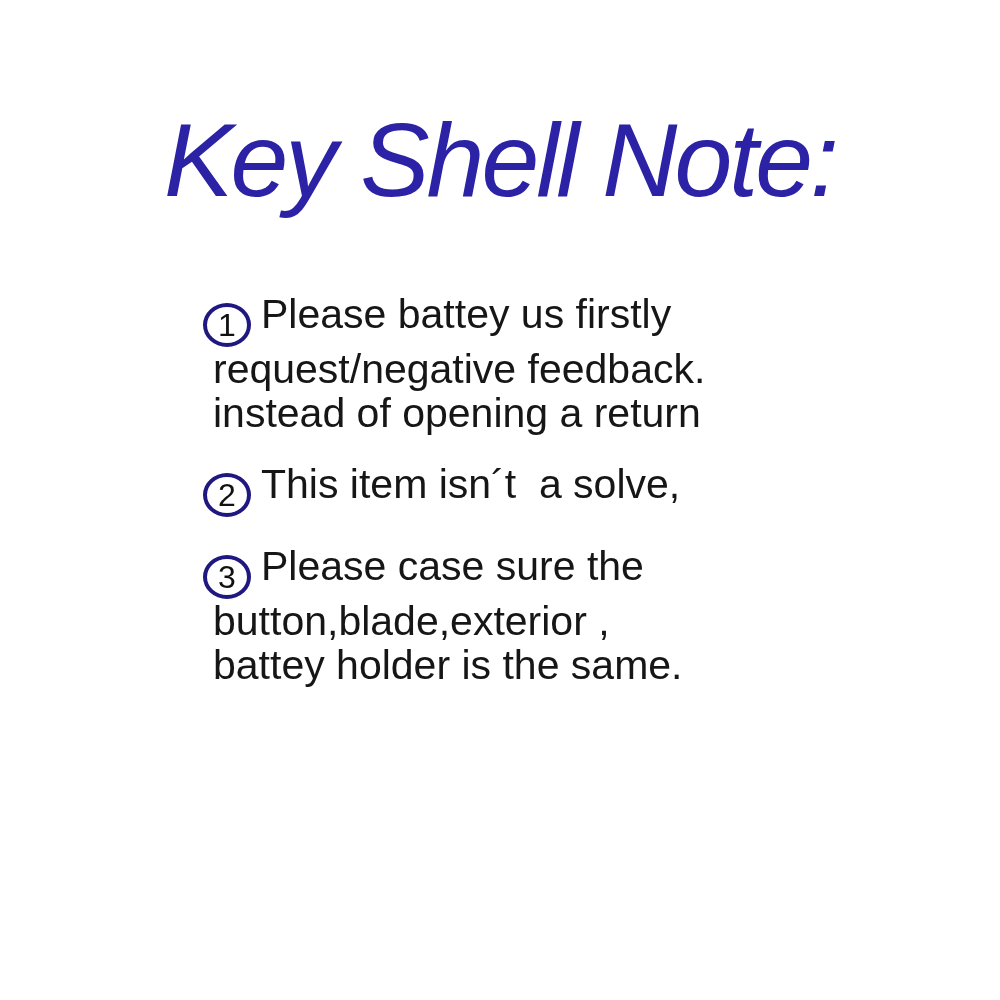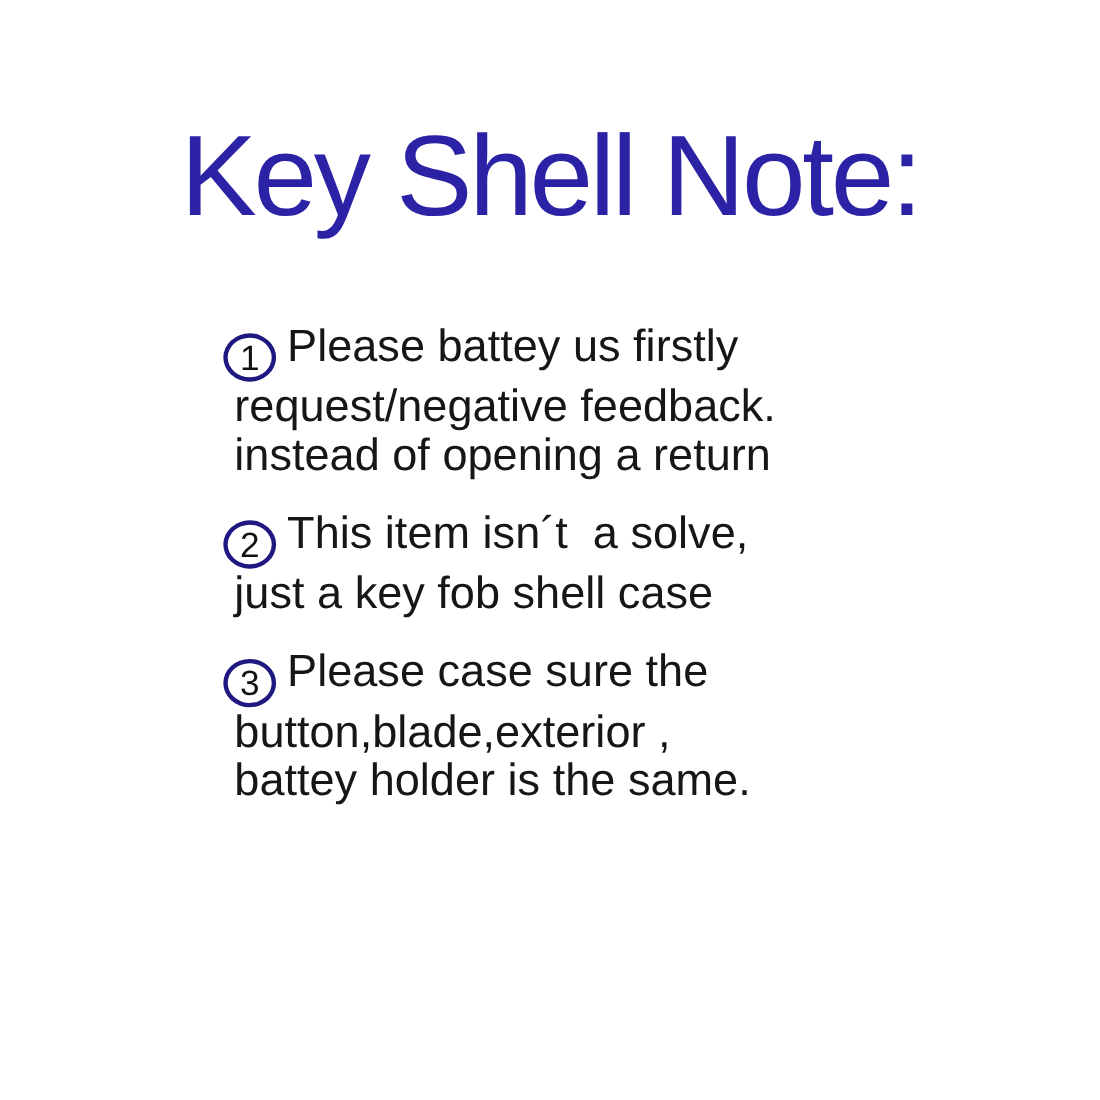--- a/index.html
+++ b/index.html
@@ -21,20 +21,21 @@
     left: 0;
     width: 1000px;
     height: 130px;
     line-height: 128px;
     text-align: center;
     font-size: 104px;
     letter-spacing: -3px;
     font-weight: 500;
     color: #2b22a5;
     white-space: pre;
+    font-style: italic;
   }
   .content {
     position: absolute;
     top: 292px;
     left: 213px;
     width: 620px;
     color: #161616;
   }
   .note {
     margin: 0 0 27px 0;
@@ -73,21 +74,20 @@
   <div class="content">
 
     <div class="note">
       <div class="line"><span class="circle-num"><span>1</span></span><span>Please battey us firstly</span></div>
       <div class="line">request/negative feedback.</div>
       <div class="line">instead of opening a return</div>
     </div>
 
     <div class="note">
       <div class="line"><span class="circle-num"><span>2</span></span><span>This item isn´t  a solve,</span></div>
-      <div class="line">just a key fob shell case</div>
     </div>
 
     <div class="note">
       <div class="line"><span class="circle-num"><span>3</span></span><span>Please case sure the</span></div>
       <div class="line">button,blade,exterior ,</div>
       <div class="line">battey holder is the same.</div>
     </div>
 
   </div>
 </div>

